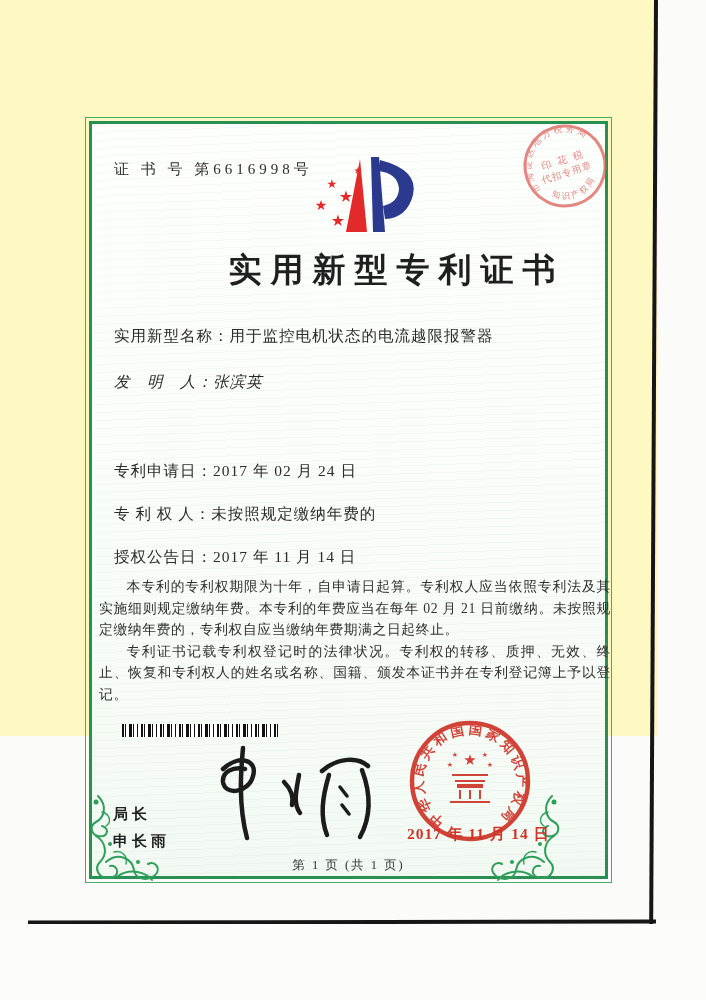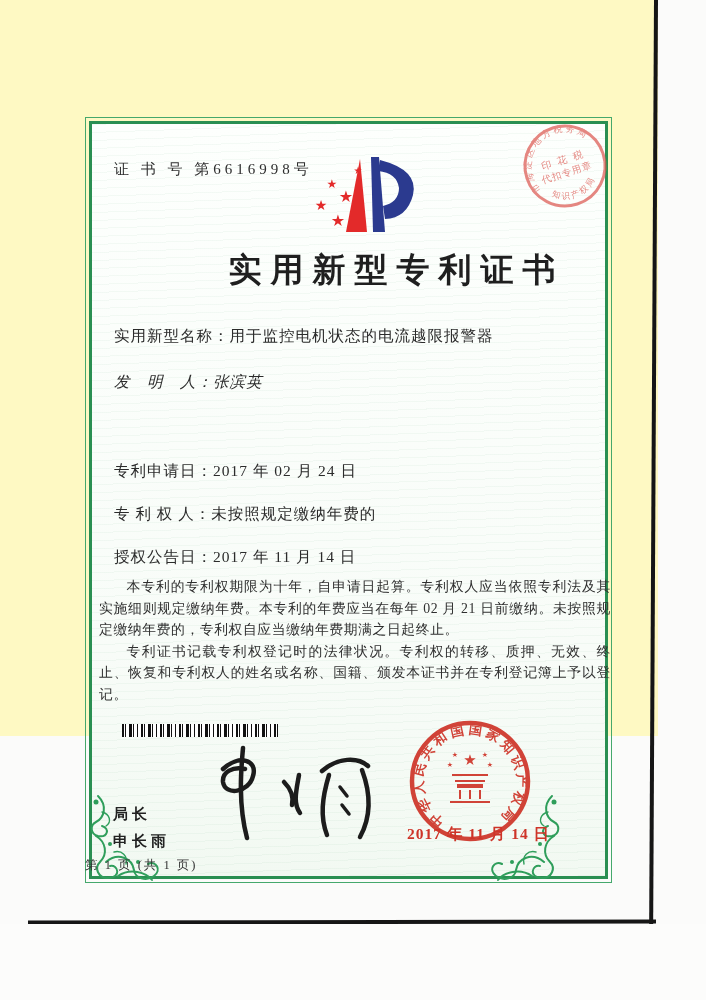--- a/index.html
+++ b/index.html
@@ -48,21 +48,21 @@
     font-weight:700; font-size:15px; color:#222; letter-spacing:4px; line-height:27px;margin-top:28px; }
 
   .signature { position:absolute; left:205px; top:742px; width:175px; height:100px; }
 
   .seal { position:absolute; left:404px; top:717px; width:132px; height:132px; }
   .seal-date { position:absolute; left:407px; top:824px; font-size:15.5px; font-weight:bold;
     color:#ce3428; letter-spacing:1px; white-space:nowrap; }
 
   .tax-stamp { position:absolute; left:514px; top:115px; width:102px; height:102px; opacity:0.88; }
 
-  .footer { position:absolute; left:85px; top:857px; width:527px; 
+  .footer { position:absolute; left:85px; top:857px; width:527px; text-align:center;
     font-size:12.5px; color:#333; letter-spacing:2px;font-family:Liberation Serif, serif; }
 </style>
 </head>
 <body>
 
 <div class="paper">
 
   <div class="frame-outer">
     <div class="frame-inner"></div>
   </div>

